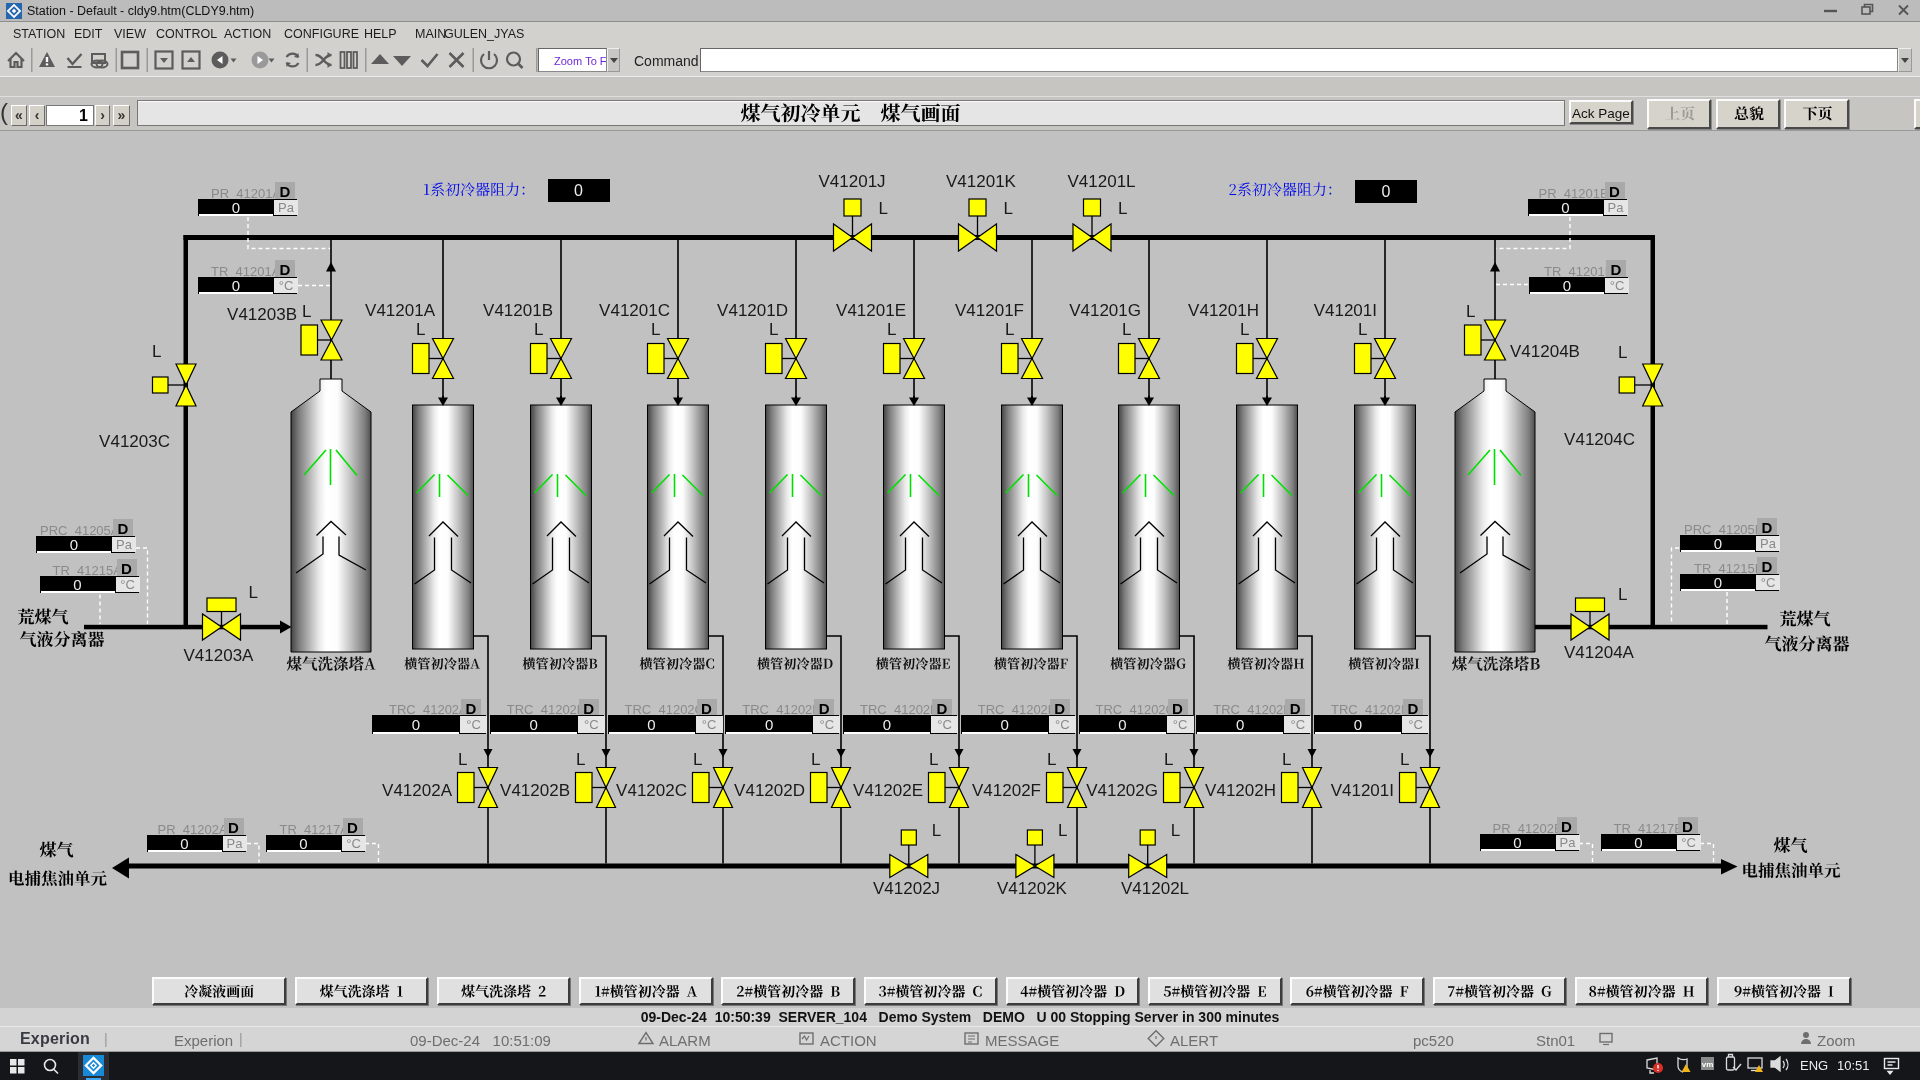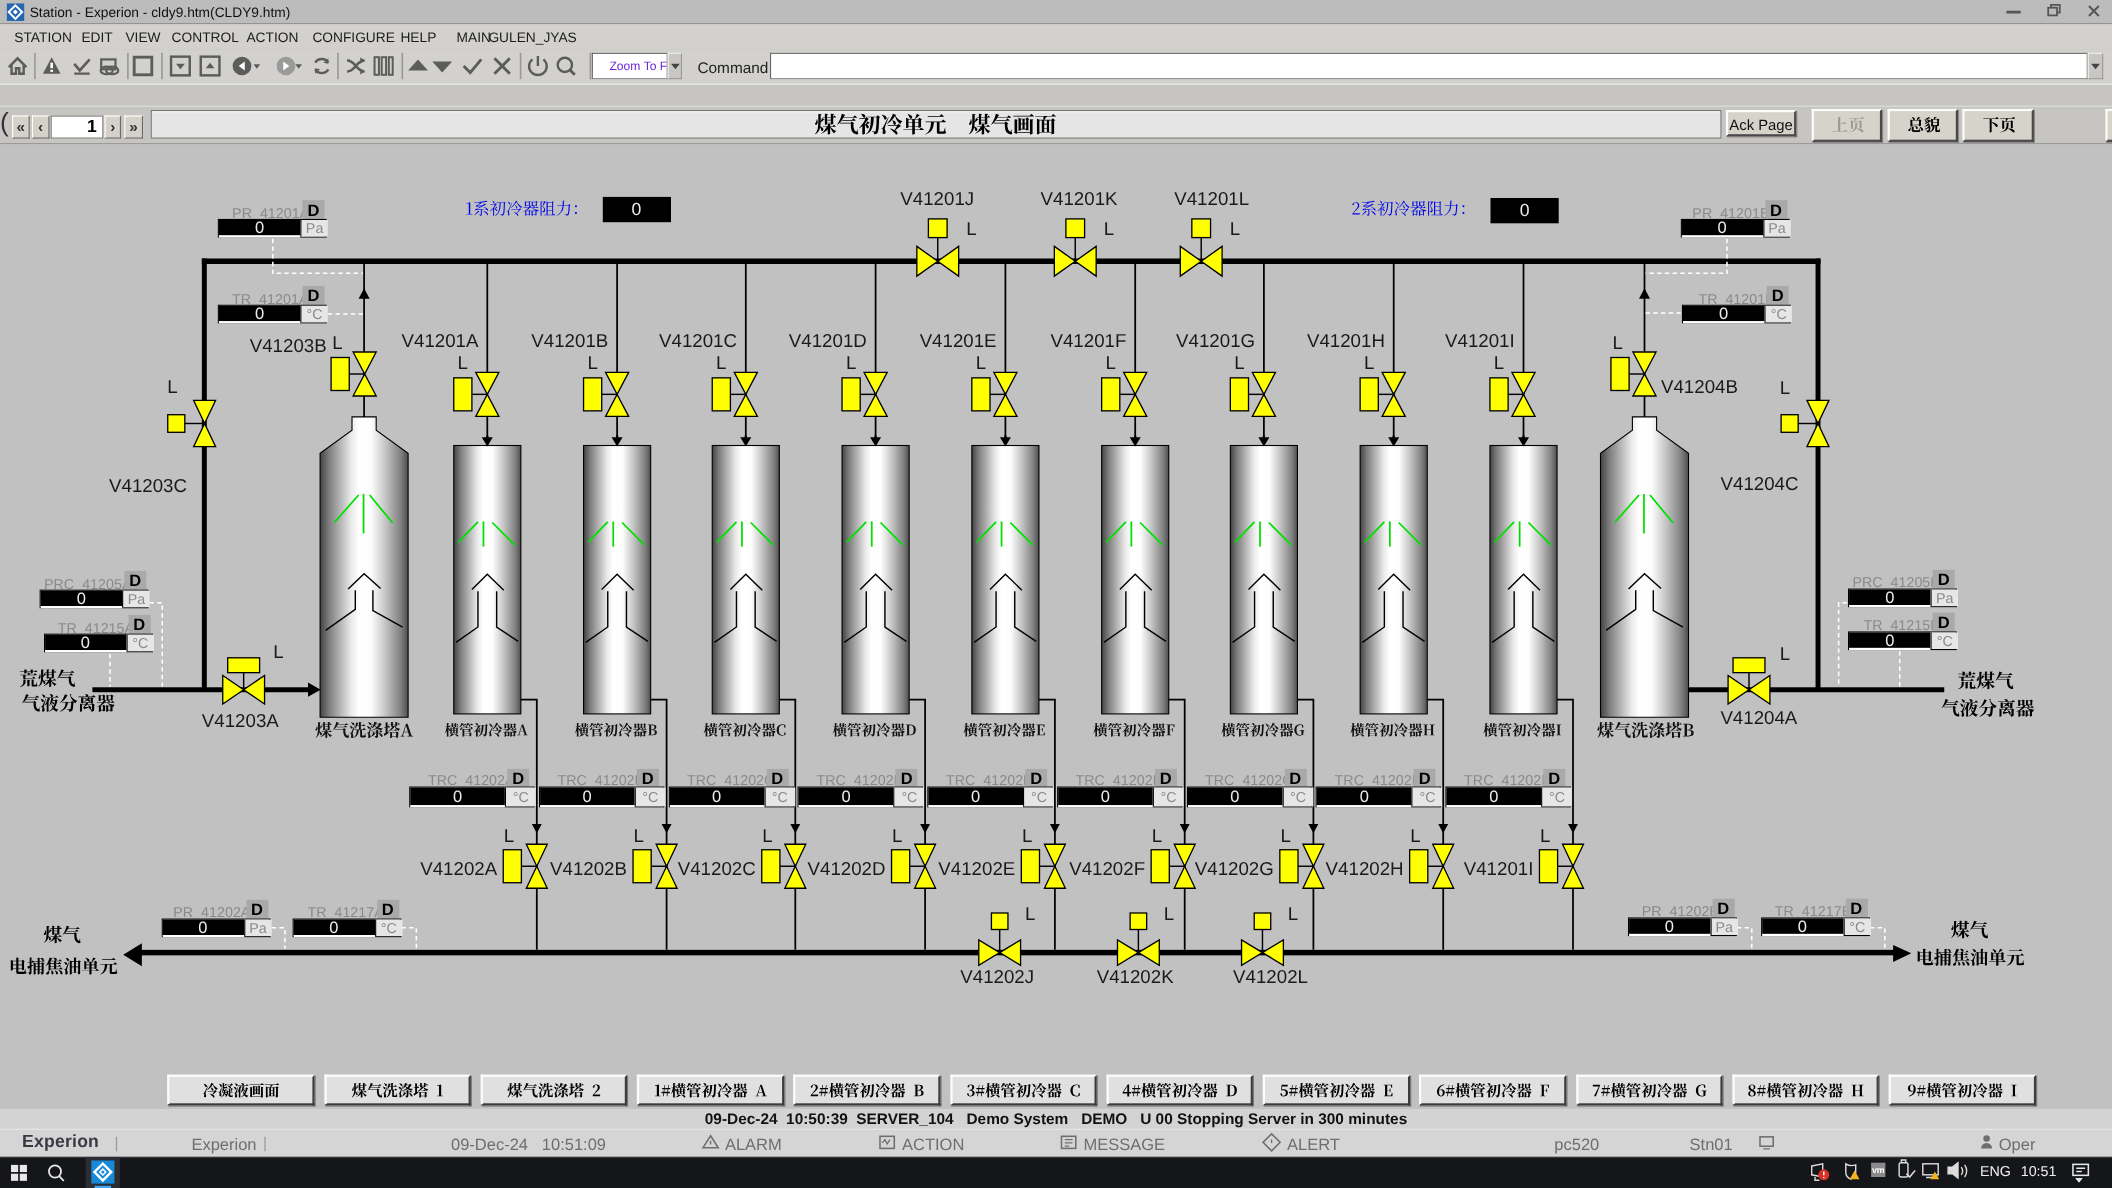--- a/index.html
+++ b/index.html
@@ -39,21 +39,21 @@
 
 <div id="titlebar">
   <div style="position:absolute;left:6px;top:3px"><svg width="17" height="16" viewBox="0 0 17 16">
         <rect x="0" y="0" width="16" height="16" fill="#2566af"></rect>
         <g transform="translate(8,8) rotate(45)">
           <rect x="-5.2" y="-5.2" width="10.4" height="10.4" fill="#fff"></rect>
           <rect x="-3.4" y="-3.4" width="6.8" height="6.8" fill="#2566af"></rect>
           <rect x="-1.6" y="-1.6" width="3.2" height="3.2" fill="#fff"></rect>
         </g>
       </svg></div>
-  <div id="wtitle">Station - Experion - cldy9.htm(CLDY9.htm)</div>
+  <div id="wtitle">Station - Default - cldy9.htm(CLDY9.htm)</div>
   <svg width="1920" height="22" style="position:absolute;left:0;top:0">
     <path d="M1824,11 h13" stroke="#555" stroke-width="2.4"></path>
     <g fill="none" stroke="#555" stroke-width="1.6">
         <rect x="1862" y="7" width="8" height="7"></rect>
         <path d="M1864.5,7 V4.5 H1872.5 V11.5 H1870"></path>
       </g>
     <path d="M1899,5.5 L1908,14.5 M1908,5.5 L1899,14.5" stroke="#555" stroke-width="1.8"></path>
   </svg>
 </div>
 <div id="menubar">
@@ -796,21 +796,21 @@
         <circle cx="1806" cy="8" r="3"></circle>
         <path d="M1801,17 a5,5 0 0 1 10,0 Z"></path>
       </g>
   </svg>
   <span class="g" style="left:659px">ALARM</span>
   <span class="g" style="left:820px">ACTION</span>
   <span class="g" style="left:985px">MESSAGE</span>
   <span class="g" style="left:1170px">ALERT</span>
   <span class="g" style="left:1413px">pc520</span>
   <span class="g" style="left:1536px">Stn01</span>
-  <span class="g" style="left:1817px">Oper</span>
+  <span class="g" style="left:1817px">Zoom</span>
 </div>
 
 <div id="task">
   <svg width="1920" height="28" style="position:absolute;left:0;top:0">
     <g fill="#e8e8e8">
         <rect x="10" y="7" width="6.5" height="6.5"></rect>
         <rect x="18" y="7" width="6.5" height="6.5"></rect>
         <rect x="10" y="15" width="6.5" height="6.5"></rect>
         <rect x="18" y="15" width="6.5" height="6.5"></rect>
       </g>

